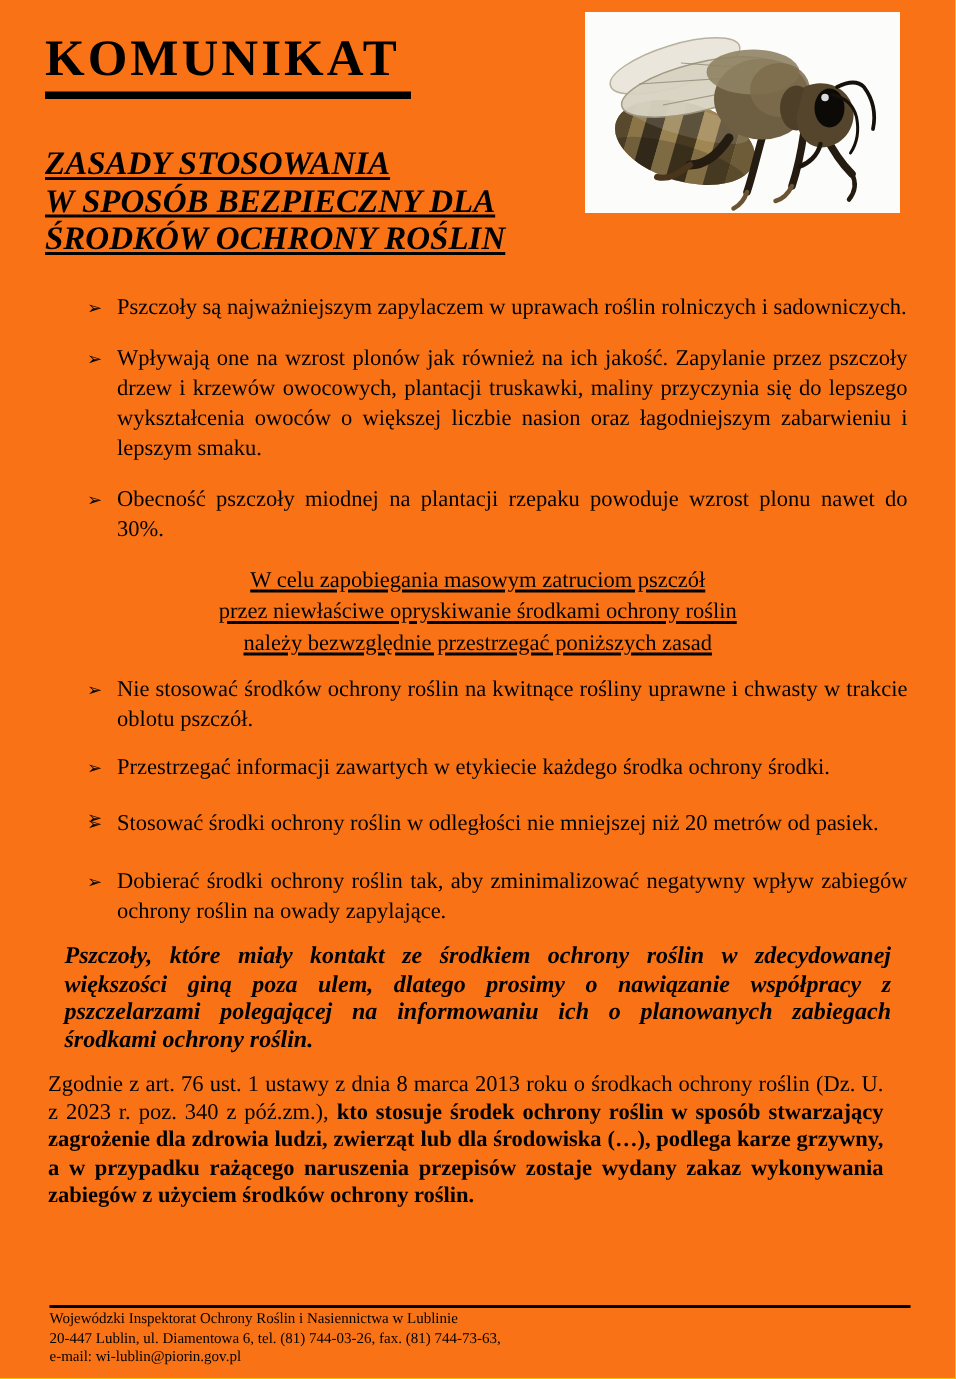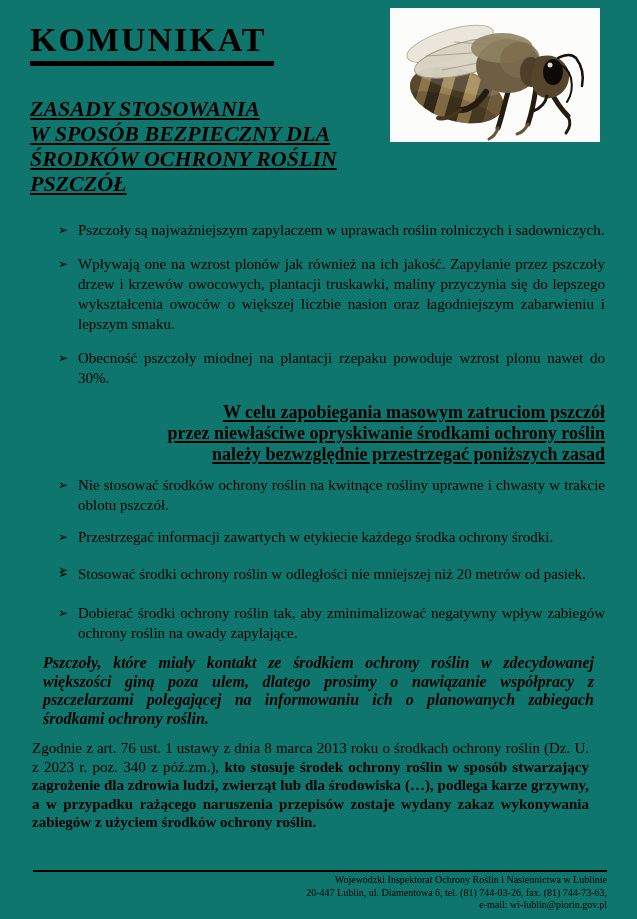--- a/index.html
+++ b/index.html
@@ -1,19 +1,19 @@
 <!DOCTYPE html>
 <html><head>
 <meta charset="utf-8">
 <style>
   html, body { margin:0; padding:0; background:#ffff00; }
   .page {
     position:relative;
     width:637px; height:919px;
-    background:#0f766e;
+    background:#f97316;
     color:#000;
     font-family:"Liberation Serif", serif;
     overflow:hidden;
   }
   
   .header { padding:20px 32px 0 30px; }
   .title {
     margin:0;
     display:inline-block;
     font-size:34px;
@@ -65,23 +65,23 @@
     font-family:"DejaVu Sans", sans-serif;
     font-size:12px;
   }
   ul.rules { margin-bottom:2px; }
   ul.rules li.gap-s { margin-bottom:12px; }
   ul.rules li.gap-m { margin-bottom:13px; }
   ul.rules li.gap-l { margin-bottom:17px; }
   ul.rules li.gap-xl { margin-bottom:19px; }
   ul.rules li.gap-none { margin-bottom:2px; }
   .warning-heading {
-    text-align:right;
-    font-weight:bold;
-    font-size:18px;
+    text-align:center;
+    font-weight:normal;
+    font-size:15px;
     line-height:21px;
     margin:0 0 10px 0;
   }
   .warning-heading .u {
     text-decoration:underline;
     text-decoration-thickness:1.5px;
     text-underline-offset:2px;
   }
   .appeal {
     margin:11px;
@@ -104,41 +104,40 @@
   .footer {
     position:absolute;
     left:33px; right:30px;
     top:870px;
   }
   .footer-rule {
     border-top:2px solid #000;
     margin-bottom:2px;
   }
   .footer-text {
-    text-align:right;
+    text-align:left;
     font-size:10px;
     line-height:12.5px;
   }
 </style>
 </head>
 <body>
 
 <div class="page">
 
   <div class="header">
     <h1 class="title">KOMUNIKAT</h1>
     <div class="subtitle">
 
         <div class="subtitle-line">ZASADY STOSOWANIA</div>
 
         <div class="subtitle-line">W SPOSÓB BEZPIECZNY DLA</div>
 
         <div class="subtitle-line">ŚRODKÓW OCHRONY ROŚLIN</div>
 
-        <div class="subtitle-line">PSZCZÓŁ</div>
       </div>
   </div>
 
   <div class="bee-box">
     <svg viewBox="0 0 210 134" width="210" height="134">
       <rect width="210" height="134" fill="#fcfcfa"></rect>
 
       <g transform="rotate(16 70 90)">
         <defs>
           <clipPath id="abd">

